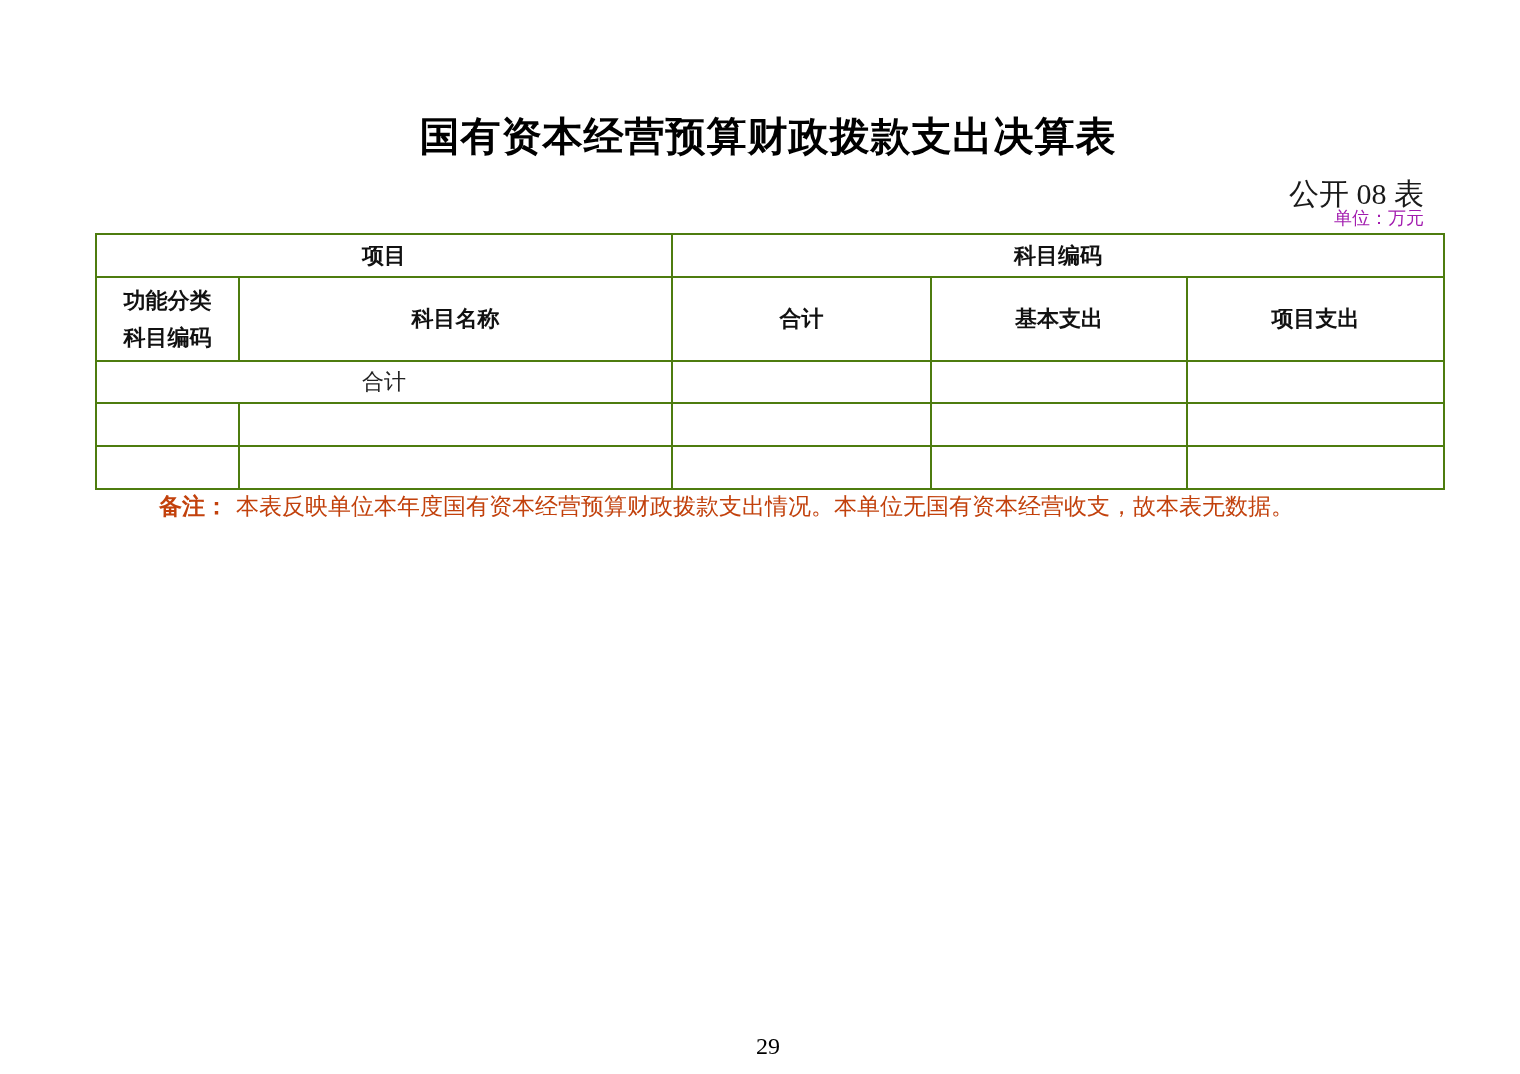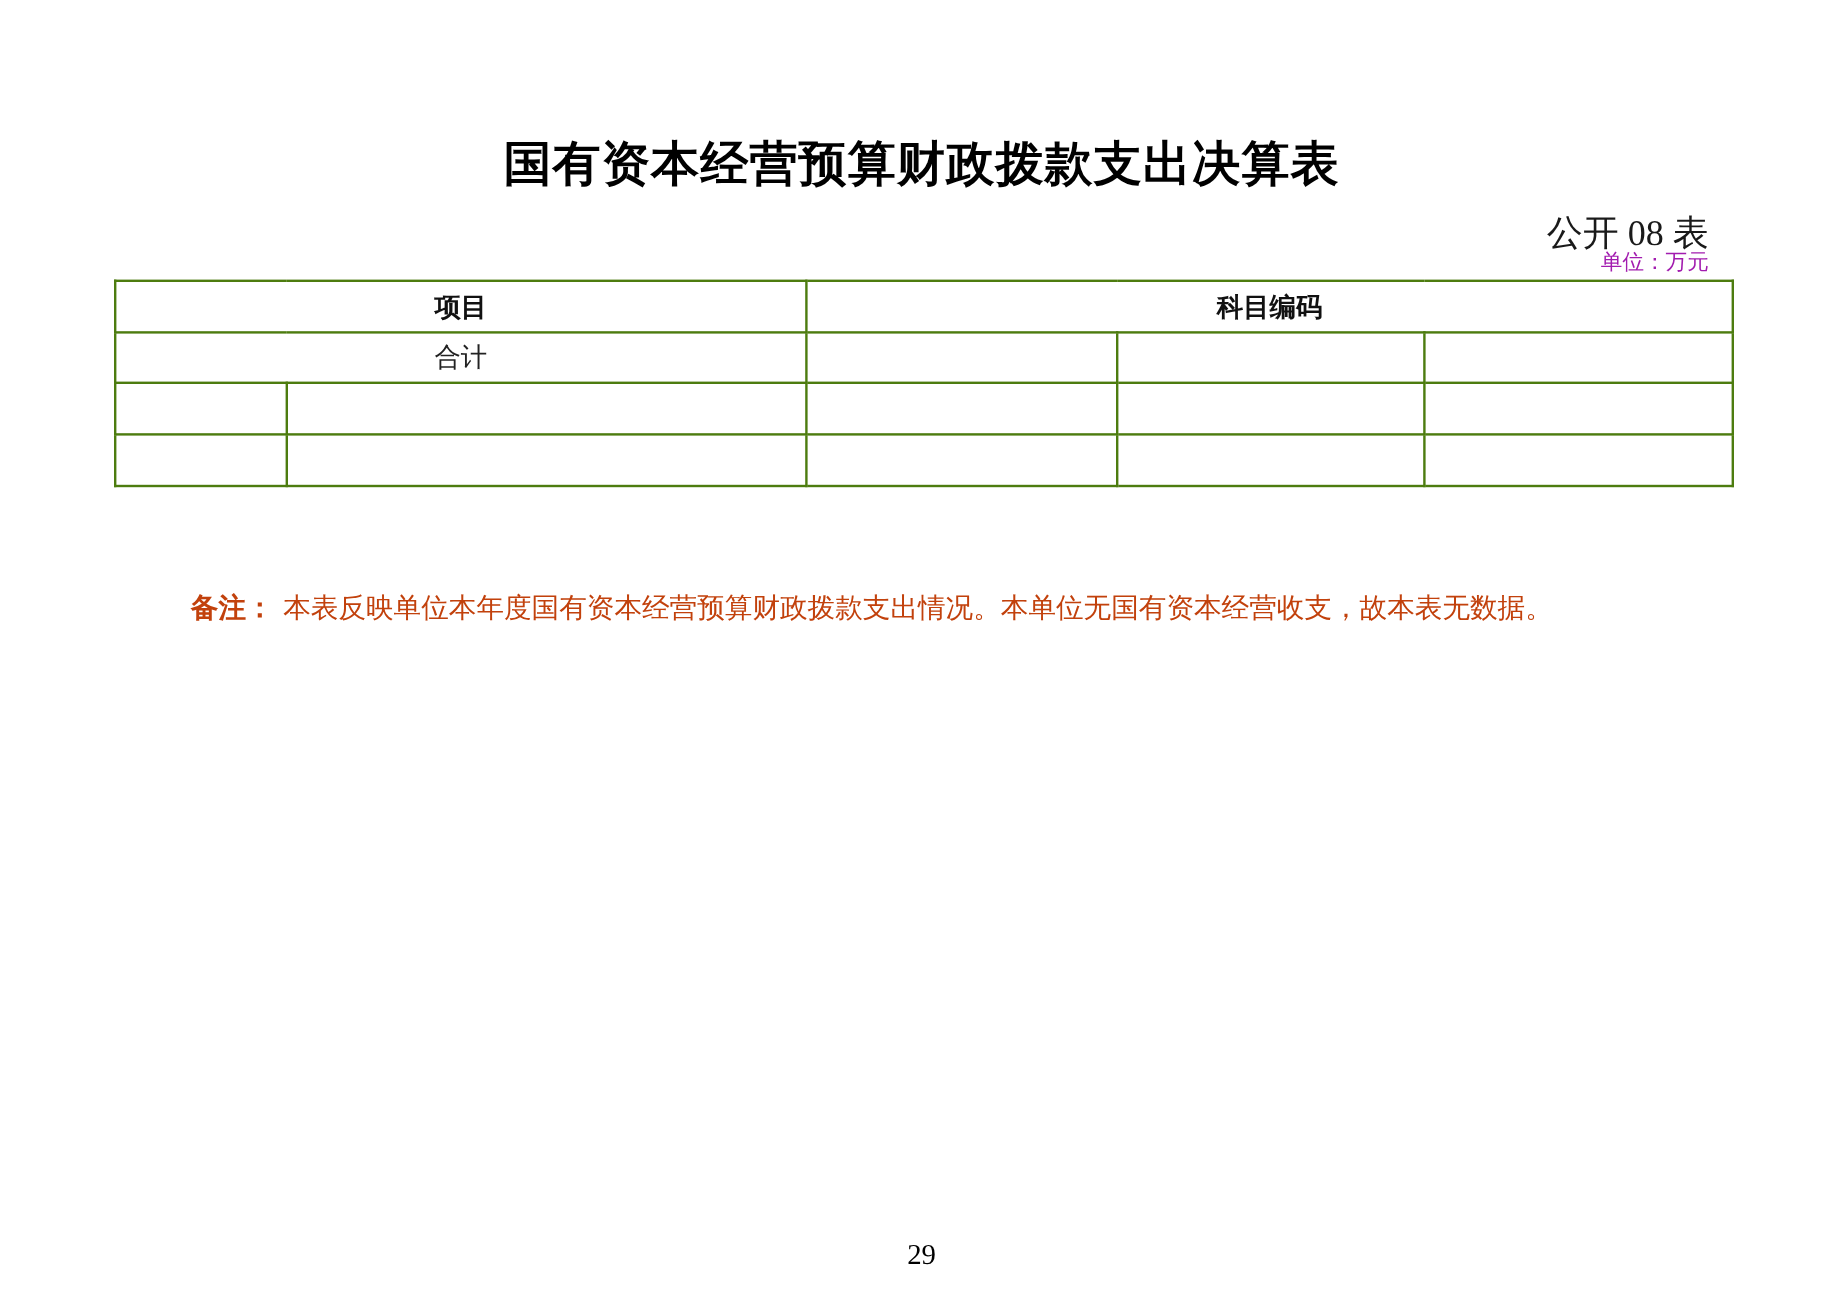--- a/index.html
+++ b/index.html
@@ -118,20 +118,30 @@
       <col style="width:433px">
       <col style="width:259px">
       <col style="width:256px">
       <col style="width:257px">
     </colgroup>
     <tbody>
       <tr class="row-h1">
         <td colspan="2" class="hd">项目</td>
         <td colspan="3" class="hd">科目编码</td>
       </tr>
+      <tr class="row-h2">
+        <td class="hd">
+          <div class="hd-line">功能分类</div>
+          <div class="hd-line">科目编码</div>
+        </td>
+        <td class="hd">科目名称</td>
+        <td class="hd">合计</td>
+        <td class="hd">基本支出</td>
+        <td class="hd">项目支出</td>
+      </tr>
       <tr class="row-total">
         <td colspan="2" class="cell-data">合计</td>
         <td class="cell-data"></td>
         <td class="cell-data"></td>
         <td class="cell-data"></td>
       </tr>
       <tr class="row-empty">
         <td class="cell-data"></td>
         <td class="cell-data"></td>
         <td class="cell-data"></td>

